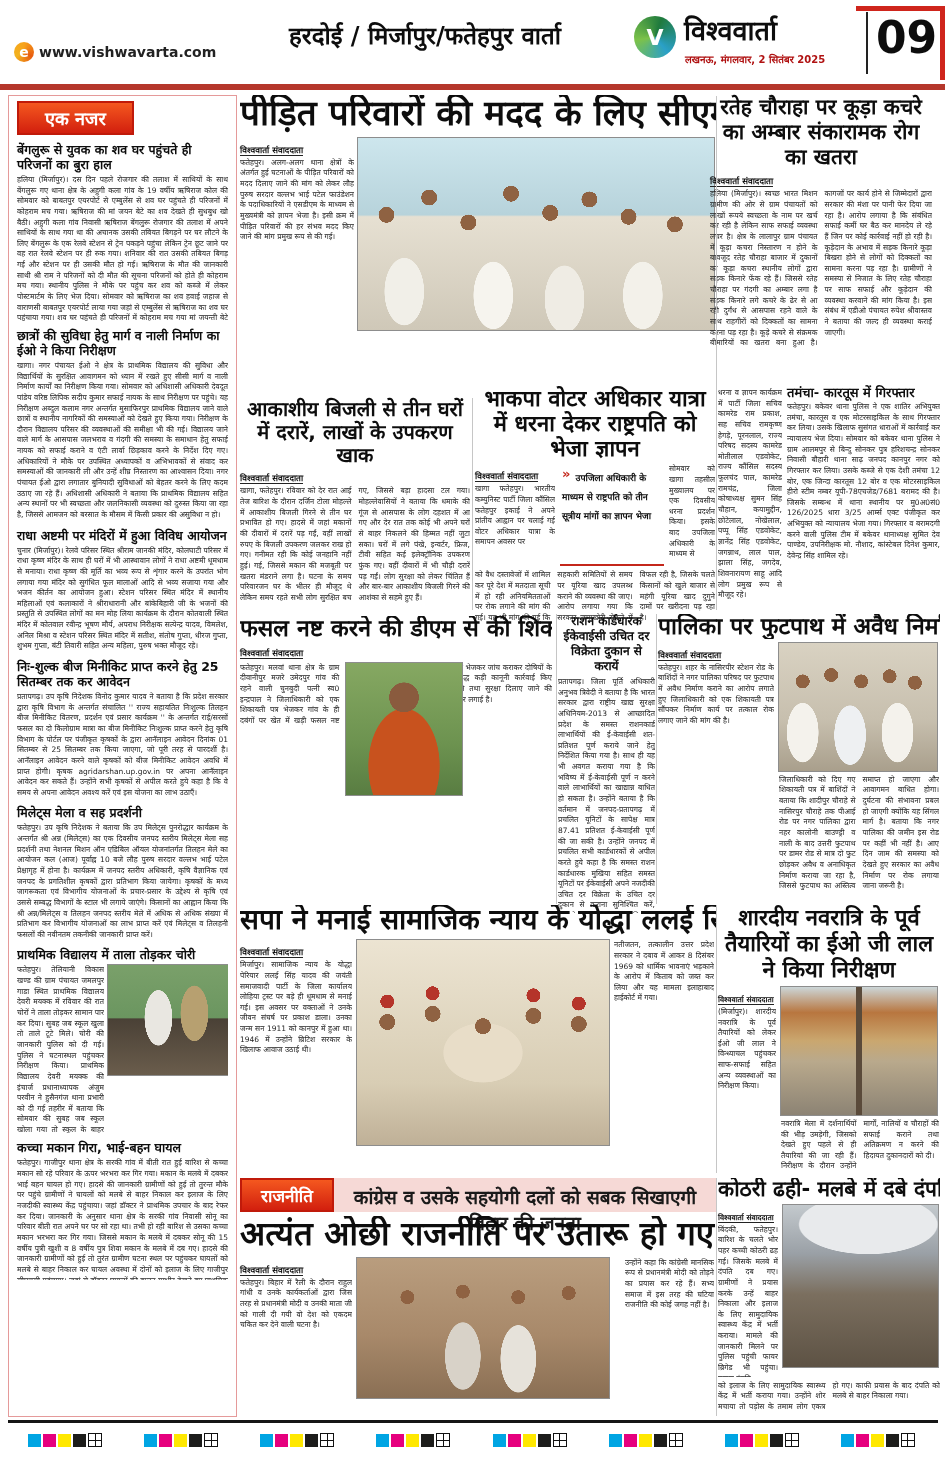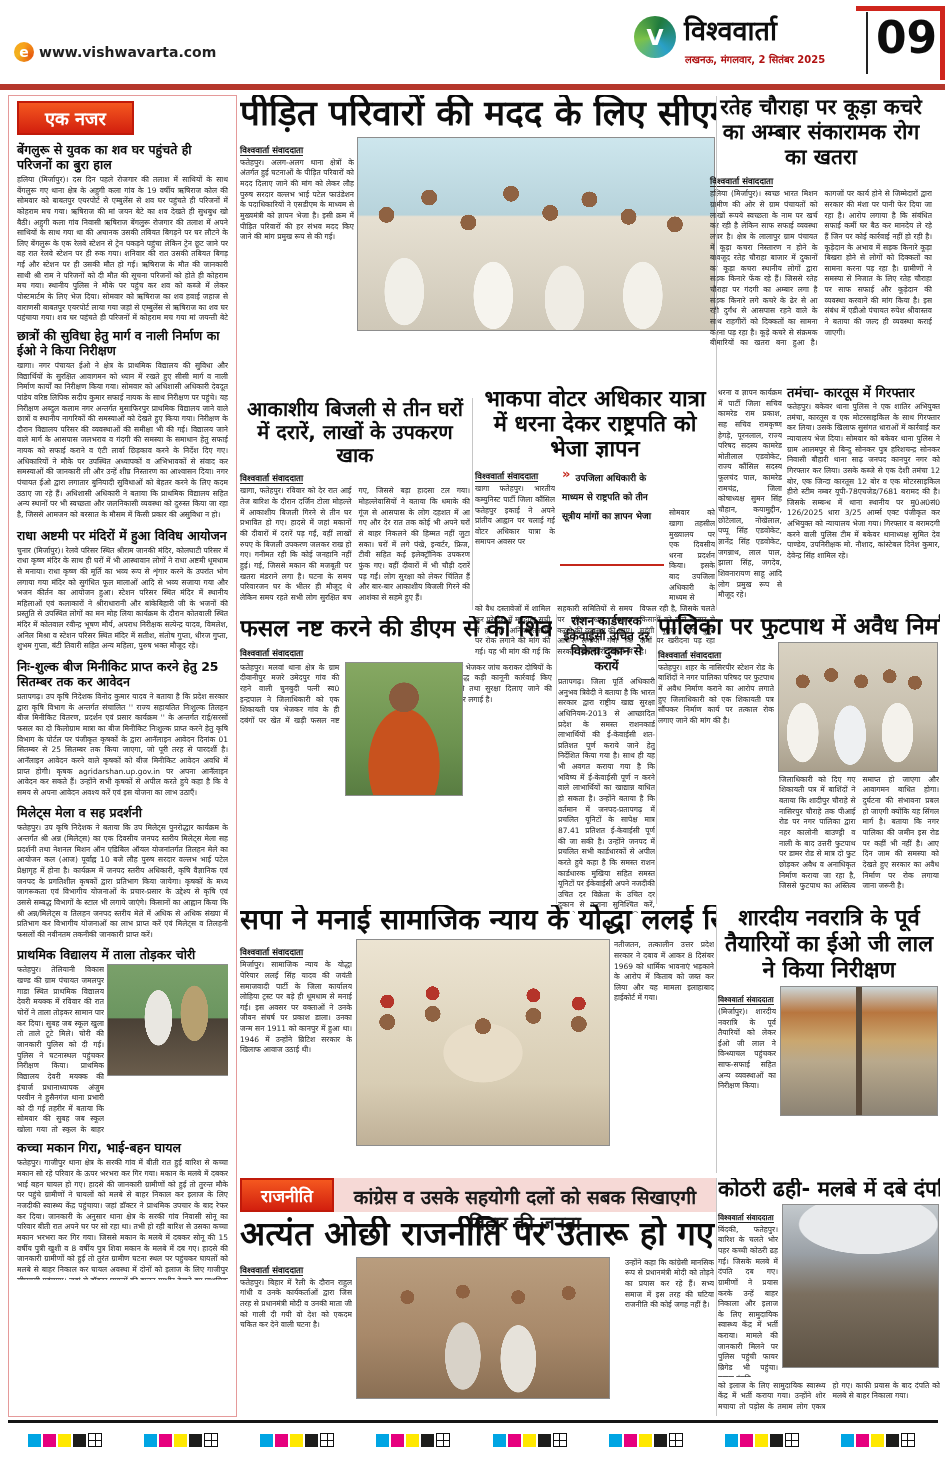--- a/index.html
+++ b/index.html
@@ -96,20 +96,21 @@
 </style>
 </head>
 <body>
 
 <div id="page">
 
   <div class="abs" style="left:14px;top:42px;display:flex;align-items:center;">
     <span class="ie-icon">e</span>
     <span style="font-size:14px;font-weight:bold;color:#222;">www.vishwavarta.com</span>
   </div>
+  <div class="abs h-big hc" style="left:250px;top:24px;width:350px;font-size:24px;">हरदोई / मिर्जापुर/फतेहपुर वार्ता</div>
   <div class="abs" style="left:634px;top:16px;">
     <span class="logo">V</span>
   </div>
   <div class="abs h-big" style="left:684px;top:16px;font-size:27px;">विश्ववार्ता</div>
   <div class="abs" style="left:685px;top:52px;font-size:10px;font-weight:bold;color:#b01212;">लखनऊ,  मंगलवार, 2 सितंबर 2025</div>
   <div class="abs" style="left:866px;top:12px;width:2px;height:62px;background:#222;"></div>
   <div class="abs h-big" style="left:876px;top:14px;font-size:44px;">09</div>
   <div class="abs" style="left:856px;top:6px;width:89px;height:5px;background:#cf251c;"></div>
   <div class="abs" style="left:940px;top:6px;width:5px;height:74px;background:#cf251c;"></div>
   <div class="abs" style="left:0;top:84px;width:945px;height:6px;background:#b5372b;"></div>
@@ -171,21 +172,21 @@
     <div class="h-big hc" style="font-size:22px;line-height:1.14;">भाकपा वोटर अधिकार यात्रा में धरना देकर राष्ट्रपति को भेजा ज्ञापन</div>
     <div style="display:flex;gap:5px;margin-top:3px;">
       <div style="width:80px;">
         <span class="byline">विश्ववार्ता संवाददाता</span>
         <p class="body" style="height:78px;">खागा फतेहपुर। भारतीय कम्युनिस्ट पार्टी जिला कौंसिल फतेहपुर इकाई ने अपने प्रांतीय आह्वान पर चलाई गई वोटर अधिकार यात्रा के समापन अवसर पर</p>
       </div>
       <div class="pull" style="width:100px;height:86px;padding:2px 2px 12px 2px;">
         <span class="mark">»</span>
         <span class="pqt">उपजिला अधिकारी के माध्यम से राष्ट्रपति को तीन सूत्रीय मांगों का ज्ञापन भेजा</span>
       </div>
-      <div style="width:46px;margin-top:44px;">
+      <div style="width:46px;">
         <p class="body" style="height:92px;">सोमवार को खागा तहसील मुख्यालय पर एक दिवसीय धरना प्रदर्शन किया। इसके बाद उपजिला अधिकारी के माध्यम से</p>
       </div>
     </div>
     <p class="body c3" style="height:72px;margin-top:4px;">को वैध दस्तावेजों में शामिल कर पूरे देश में मतदाता सूची में हो रही अनियमितताओं पर रोक लगाने की मांग की गई। यह भी मांग की गई कि सहकारी समितियों से समय पर यूरिया खाद उपलब्ध कराने की व्यवस्था की जाए। आरोप लगाया गया कि सरकार जमाखोरी रोकने में विफल रही है, जिसके चलते किसानों को खुले बाजार से महंगी यूरिया खाद दुगुने दामों पर खरीदना पड़ रहा है।</p>
   </div>
   <div class="abs" style="left:718px;top:388px;width:64px;height:250px;">
     <p class="body" style="height:248px;">धरना व ज्ञापन कार्यक्रम में पार्टी जिला सचिव कामरेड राम प्रकाश, सह सचिव रामकृष्ण हेगड़े, पूरनलाल, राज्य परिषद सदस्य कामरेड मोतीलाल एडवोकेट, राज्य कौंसिल सदस्य फूलचंद पाल, कामरेड रामचंद्र, जिला कोषाध्यक्ष सुमन सिंह चौहान, कयामुद्दीन, छोटेलाल, नोखेलाल, पप्पू सिंह एडवोकेट, ज्ञानेंद्र सिंह एडवोकेट, जगन्नाथ, लाल पाल, झाला सिंह, जगदेव, शिवनारायण साहू आदि लोग प्रमुख रूप से मौजूद रहे।</p>
   </div>
 
   <div class="abs" style="left:240px;top:616px;width:312px;height:288px;">
@@ -232,20 +233,21 @@
 
   <div class="abs" style="left:718px;top:905px;width:222px;height:270px;">
     <div class="h-big hc" style="font-size:22px;line-height:1.18;">शारदीय नवरात्रि के पूर्व तैयारियों का ईओ जी लाल ने किया निरीक्षण</div>
     <div style="display:flex;gap:5px;margin-top:4px;">
       <div style="width:58px;">
         <span class="byline" style="font-size:7.5px;">विश्ववार्ता संवाददाता</span>
         <p class="body" style="height:175px;">(मिर्जापुर)। शारदीय नवरात्रि के पूर्व तैयारियों को लेकर ईओ जी लाल ने विन्ध्याचल पहुंचकर साफ-सफाई सहित अन्य व्यवस्थाओं का निरीक्षण किया।</p>
       </div>
       <div style="width:158px;">
         <div class="ph ph-navratri" style="width:156px;height:128px;"></div>
+        <p class="body c2" style="height:58px;margin-top:4px;">नवरात्रि मेला में दर्शनार्थियों की भीड़ उमड़ेगी, जिसको देखते हुए पहले से ही तैयारियां की जा रही हैं। निरीक्षण के दौरान उन्होंने मार्गों, नालियों व चौराहों की सफाई कराने तथा अतिक्रमण न करने की हिदायत दुकानदारों को दी।</p>
       </div>
     </div>
   </div>
 
   <div class="abs" style="left:240px;top:1178px;width:476px;height:34px;display:flex;">
     <div class="badge" style="font-size:17px;width:78px;text-align:center;padding:4px 6px;">राजनीति</div>
     <div class="strip-pink hc" style="flex:1;font-size:19px;padding-top:6px;">कांग्रेस व उसके सहयोगी दलों को सबक सिखाएगी बिहार की जनता</div>
   </div>
 
   <div class="abs" style="left:240px;top:1216px;width:476px;height:200px;">

